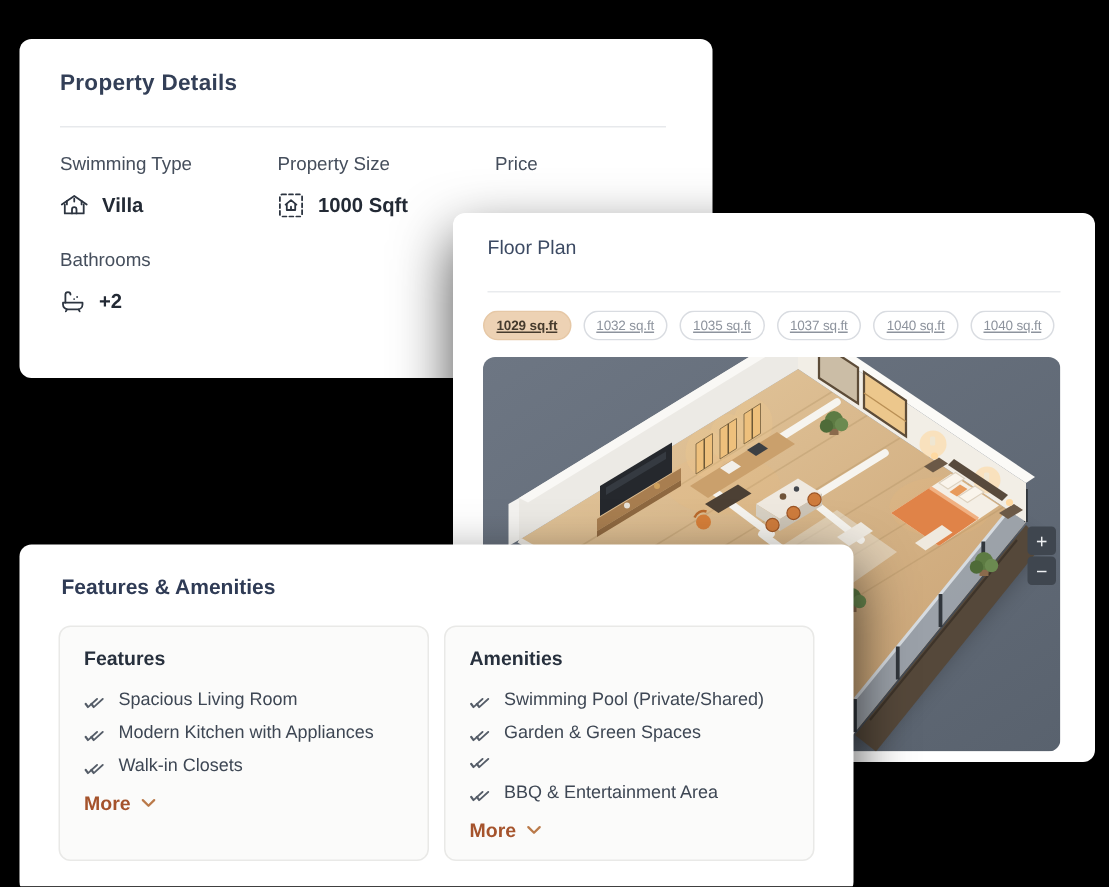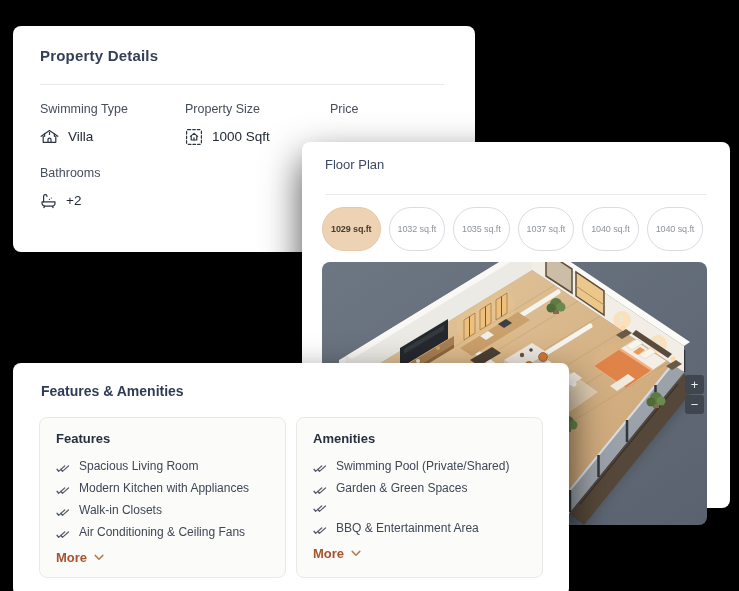--- a/index.html
+++ b/index.html
@@ -10,31 +10,31 @@
   .card { position: absolute; background: #fff; border-radius: 8px;
           box-shadow: 0 16px 38px rgba(0,0,0,.7); margin-top: 16px; }
 
   
   #card-property { left: 13px; top: 10px; width: 462px; height: 226px; z-index: 1; }
   .pd-title { margin: 21px 27px 0; font-size: 15px; font-weight: 600; color: #333f57; letter-spacing: .2px; }
   .pd-divider { height: 1px; background: #e7e9ec; margin: 20px 31px 0 27px; }
   .pd-grid { display: grid; grid-template-columns: 145px 145px 1fr; margin: 17px 0 0 27px; row-gap: 20px; }
   .pd-label { font-size: 12.5px; color: #454e5c; }
   .pd-value { margin-top: 10px; display: flex; align-items: center; gap: 9px;
-              font-size: 13.5px; font-weight: 400; color: #232a35; min-height: 20px; }
+              font-size: 13.5px; font-weight: 700; color: #232a35; min-height: 20px; }
   .pd-icon svg { display: block; }
 
   
   #card-floorplan { left: 302px; top: 126px; width: 428px; height: 366px; z-index: 2; }
   .fp-title { margin: 15px 0 0 23px; font-size: 13px; font-weight: 400; color: #3c4a63; }
   .fp-divider { height: 1px; background: #e9ebee; margin: 22px 23px 0; }
   .fp-tabs { display: flex; gap: 8px; margin: 12px 23px 0 20px; overflow: hidden; }
   .fp-tab { flex-shrink: 0; font-family: inherit; font-size: 9px; letter-spacing: -.1px; color: #8d939d;
-            background: #fff; border: 1px solid #d9dce1; border-radius: 999px; padding: 16px 8px;
-            line-height: 1.15; cursor: pointer; white-space: nowrap; }
+            background: #fff; border: 1px solid #d9dce1; border-radius: 999px; padding: 4px 8px;
+            line-height: 1.15; cursor: pointer; white-space: nowrap; text-decoration: underline; }
   .fp-tab.active { background: #edd2b4; border-color: #e6c8a6; color: #463b2d; font-weight: 700; }
   .fp-image { position: relative; margin: 11px 23px 0 20px; height: 263px; border-radius: 8px; overflow: hidden; }
   .fp-image svg { display: block; }
   .fp-zoom { position: absolute; right: 3px; top: 113px; display: flex; flex-direction: column; gap: 1px; }
   .fp-zoom button { width: 19px; height: 19px; background: #3f464f; color: #eef0f2; border: 0;
                     border-radius: 3px; font-size: 13px; line-height: 17px; cursor: pointer;
                     font-family: inherit; padding: 0; }
 
   
   #card-features { left: 13px; top: 347px; width: 556px; height: 233px; z-index: 3; }
@@ -308,29 +308,20 @@
           </div>
           <div class="fa-item">
             <svg width="14" height="11" viewBox="0 0 14 11" fill="none" stroke="#555d68" stroke-width="1.3" stroke-linecap="round" stroke-linejoin="round">
                 <g transform="skewX(-14)">
                   <path d="M2.6 6.2 L4.8 8.4 L9.4 3"></path>
                   <path d="M6.4 6.2 L8.6 8.4 L13.2 3"></path>
                 </g>
               </svg>
             <span>Walk-in Closets</span>
           </div>
-          <div class="fa-item">
-            <svg width="14" height="11" viewBox="0 0 14 11" fill="none" stroke="#555d68" stroke-width="1.3" stroke-linecap="round" stroke-linejoin="round">
-                <g transform="skewX(-14)">
-                  <path d="M2.6 6.2 L4.8 8.4 L9.4 3"></path>
-                  <path d="M6.4 6.2 L8.6 8.4 L13.2 3"></path>
-                </g>
-              </svg>
-            <span>Air Conditioning &amp; Ceiling Fans</span>
-          </div>
         </div>
         <button class="fa-more">
           <span>More</span>
           <svg width="10" height="7" viewBox="0 0 10 7" fill="none" stroke="#ba7a4a" stroke-width="1.5" stroke-linecap="round" stroke-linejoin="round">
               <path d="M1.2 1.4 L5 5.2 L8.8 1.4"></path>
             </svg>
         </button>
       </div>
 
       <div class="fa-box">

